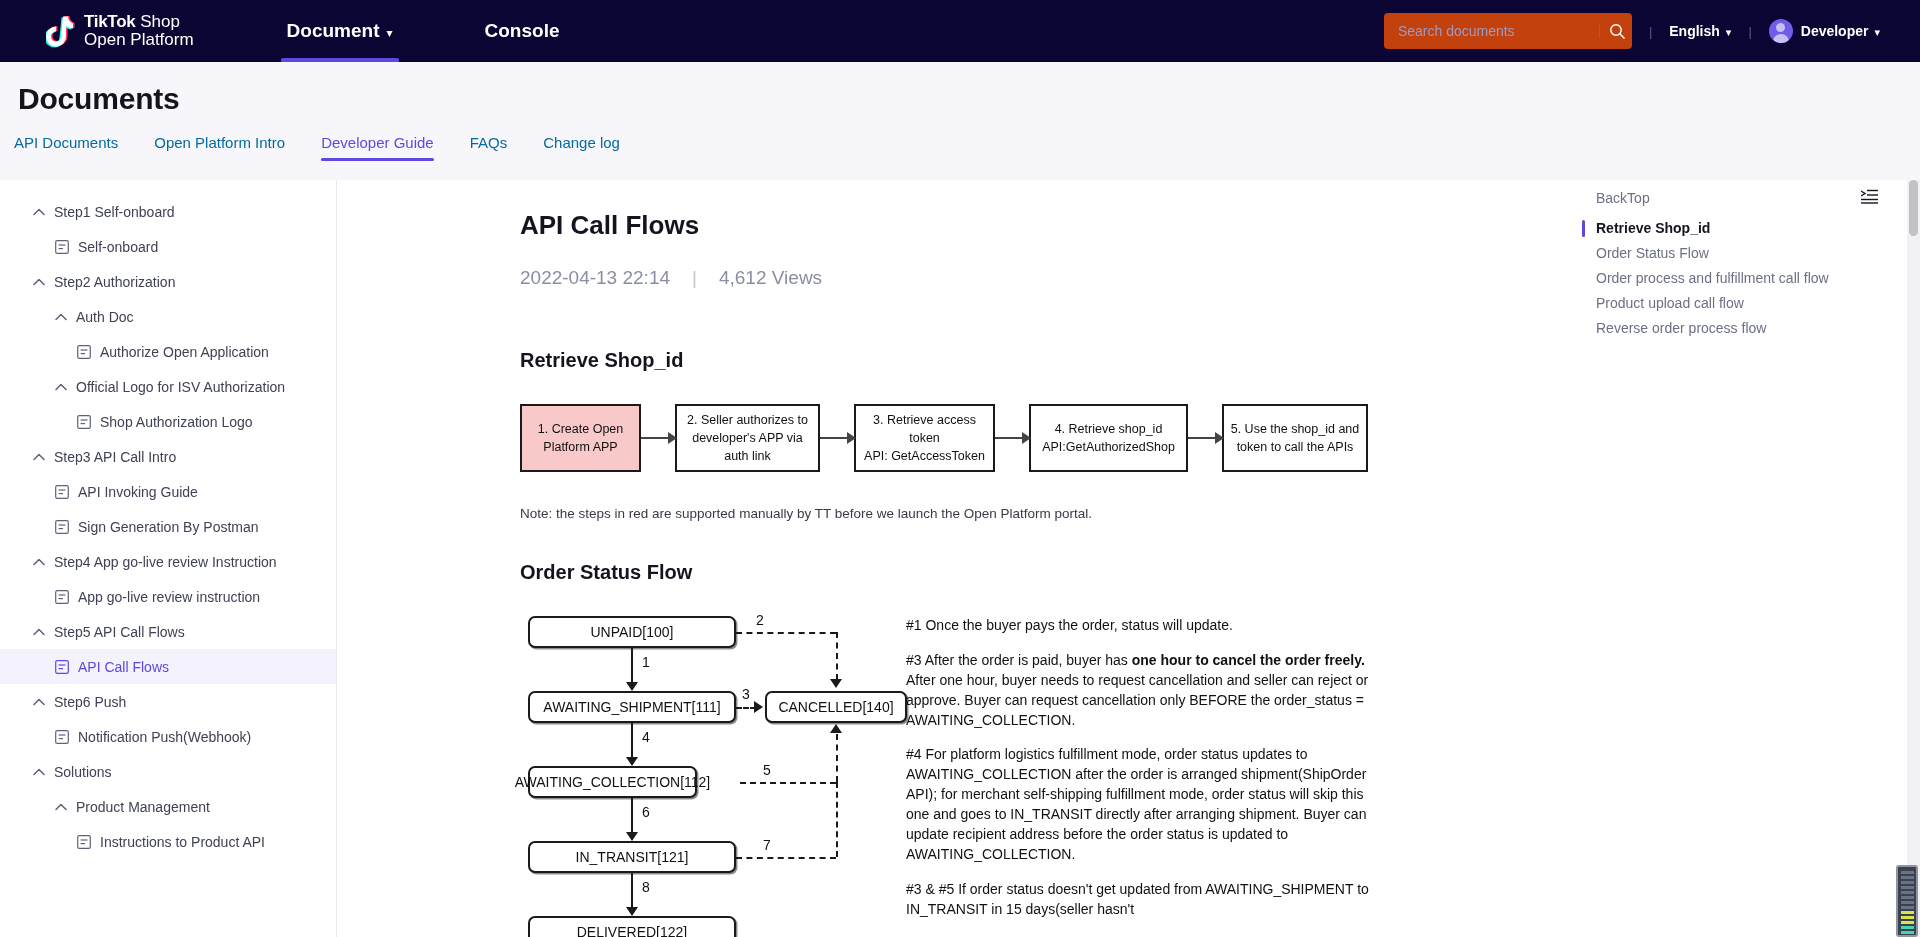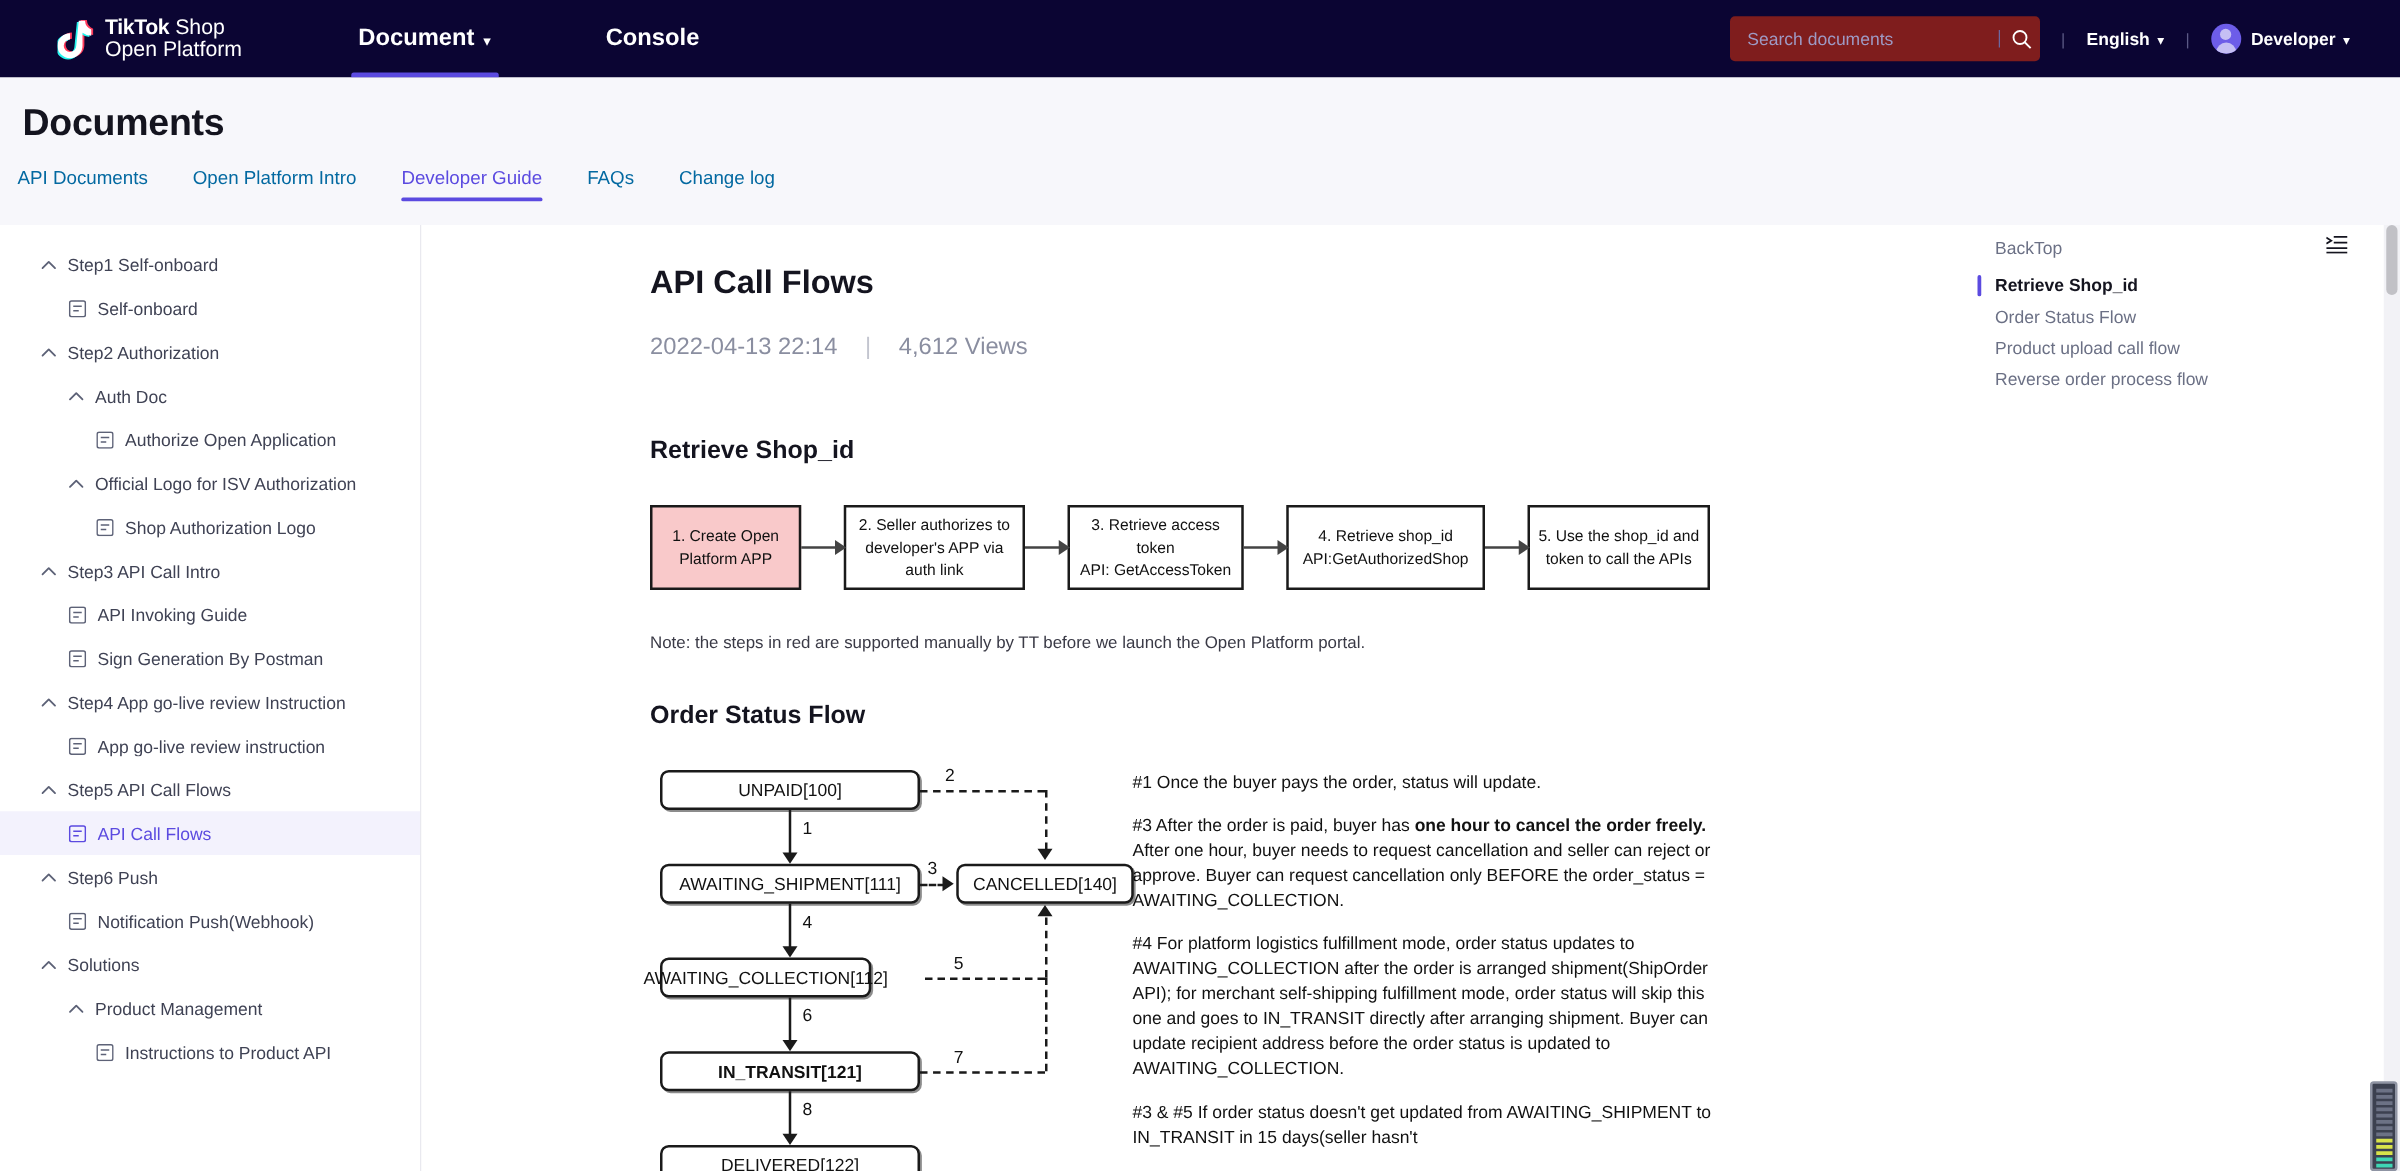--- a/index.html
+++ b/index.html
@@ -63,21 +63,21 @@
     border-radius: 2px 2px 0 0;
   }
 
   .header-right {
     position: absolute; right: 40px; top: 0;
     height: 62px;
     display: flex; align-items: center;
   }
   .search-box {
     width: 248px; height: 36px;
-    background: #7f1d1d;
+    background: #c2410c;
     border-radius: 4px;
     display: flex; align-items: center;
     padding: 0 6px 0 14px;
   }
   .search-box input {
     flex: 1;
     background: transparent; border: none; outline: none;
     color: #c9c6e4;
     font-size: 14px;
     font-family: "Liberation Sans", sans-serif;
@@ -631,21 +631,21 @@
     <div class="note-line">Note: the steps in red are supported manually by TT before we launch the Open Platform portal.</div>
 
     <div class="sec-h2">Order Status Flow</div>
 
     <div class="osf">
       <div class="osf-diagram">
 
         <div class="sbox" style="left:8px;top:0px;width:208px;height:32px;">UNPAID[100]</div>
         <div class="sbox" style="left:8px;top:75px;width:208px;height:32px;">AWAITING_SHIPMENT[111]</div>
         <div class="sbox" style="left:8px;top:150px;width:169px;height:32px;">AWAITING_COLLECTION[112]</div>
-        <div class="sbox" style="left:8px;top:225px;width:208px;height:32px;font-weight:bold;">IN_TRANSIT[121]</div>
+        <div class="sbox" style="left:8px;top:225px;width:208px;height:32px;">IN_TRANSIT[121]</div>
         <div class="sbox" style="left:8px;top:300px;width:208px;height:32px;">DELIVERED[122]</div>
         <div class="sbox" style="left:245px;top:75px;width:142px;height:32px;">CANCELLED[140]</div>
 
         <div class="vline" style="left:111px;top:32px;height:35px;"></div>
         <div class="vline" style="left:111px;top:107px;height:35px;"></div>
         <div class="vline" style="left:111px;top:182px;height:35px;"></div>
         <div class="vline" style="left:111px;top:257px;height:35px;"></div>
         <div class="vline" style="left:111px;top:332px;height:35px;"></div>
 
         <div class="edge-num" style="left:122px;top:38px;">1</div>
@@ -691,20 +691,21 @@
           <line x1="6" y1="1.5" x2="17" y2="1.5" stroke="#14141f" stroke-width="1.4"></line>
           <line x1="6" y1="6" x2="17" y2="6" stroke="#14141f" stroke-width="1.4"></line>
           <line x1="0" y1="10.5" x2="17" y2="10.5" stroke="#14141f" stroke-width="1.4"></line>
           <line x1="0" y1="14" x2="17" y2="14" stroke="#14141f" stroke-width="1.4"></line>
         </svg>
       </span>
     </div>
     <div class="toc-list">
       <div class="toc-entry active">Retrieve Shop_id</div>
       <div class="toc-entry">Order Status Flow</div>
+      <div class="toc-entry">Order process and fulfillment call flow</div>
       <div class="toc-entry">Product upload call flow</div>
       <div class="toc-entry">Reverse order process flow</div>
     </div>
   </div>
 </div>
 
 <div class="scroll-track-right">
   <div class="scroll-thumb-right"></div>
 </div>
 

